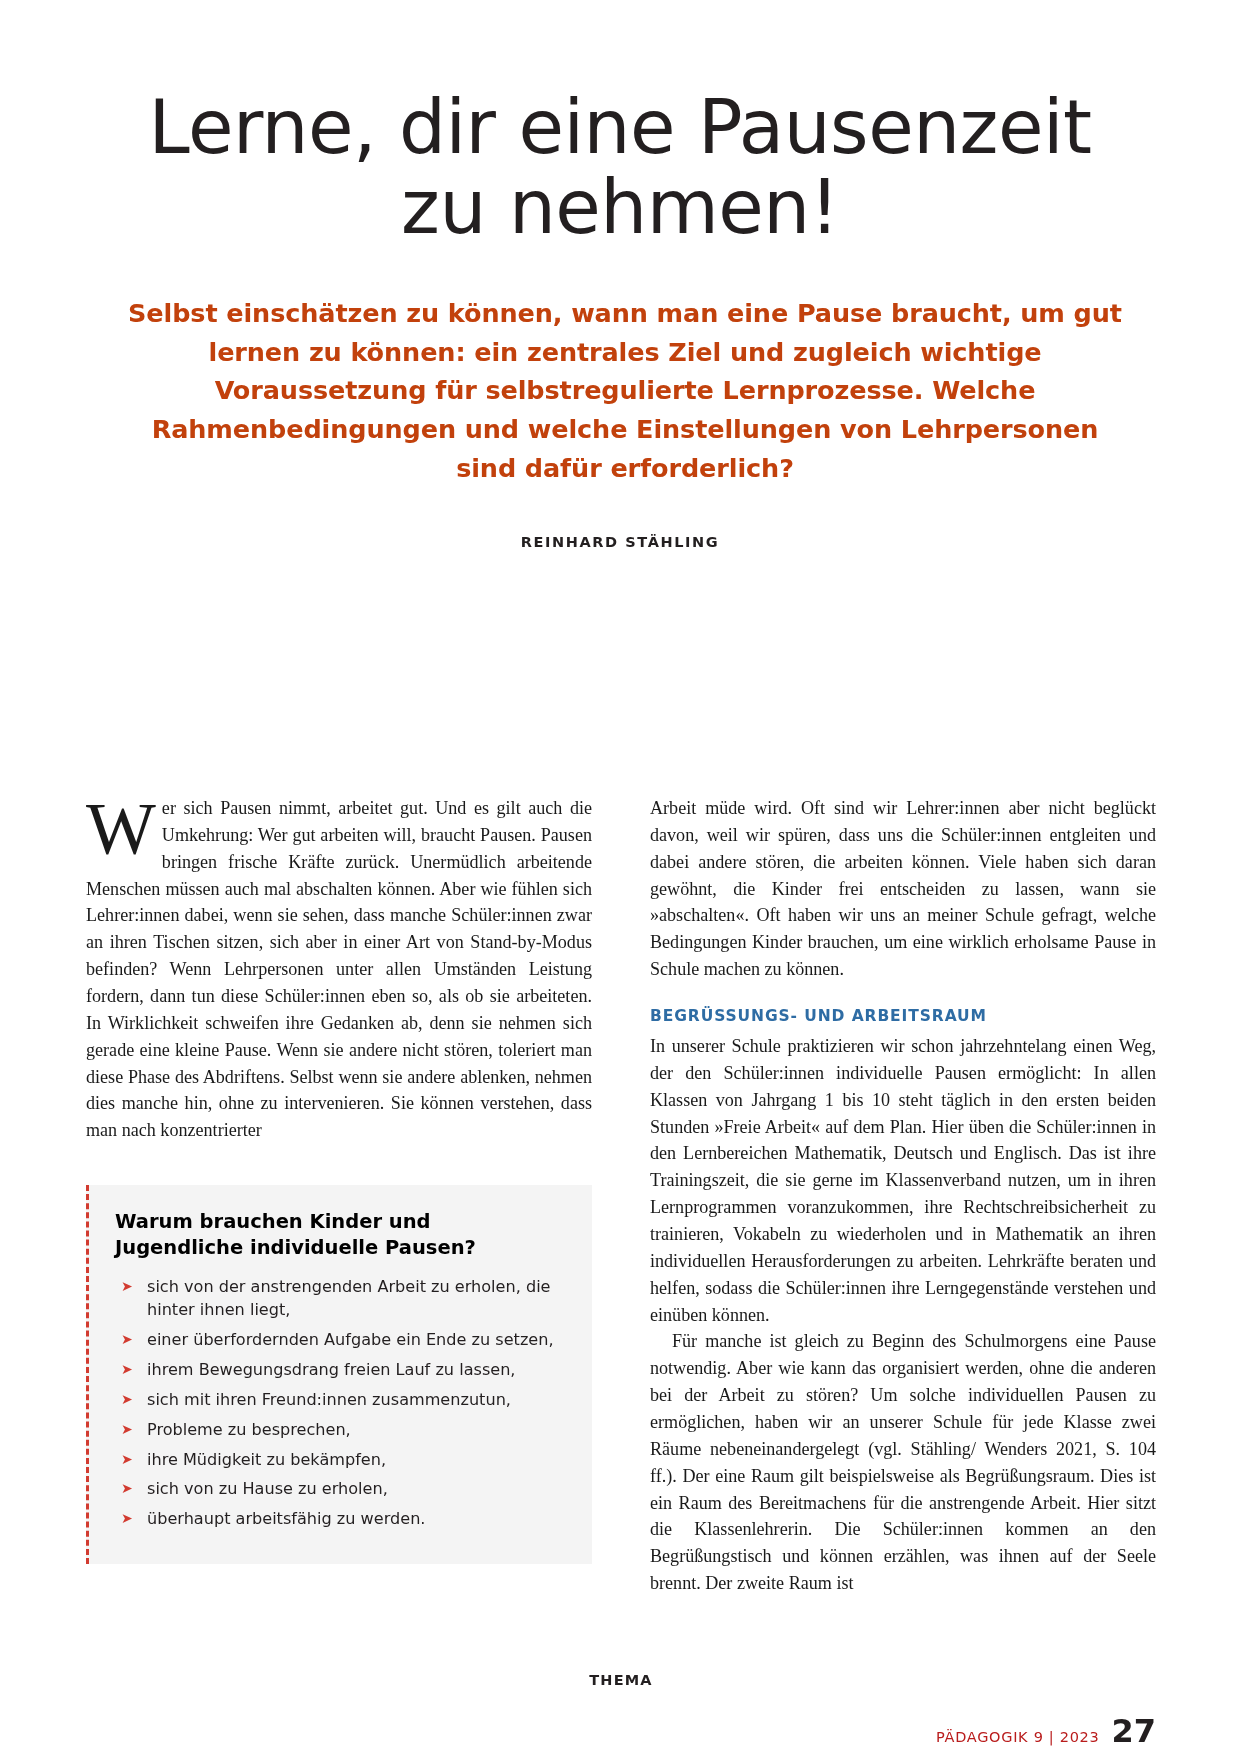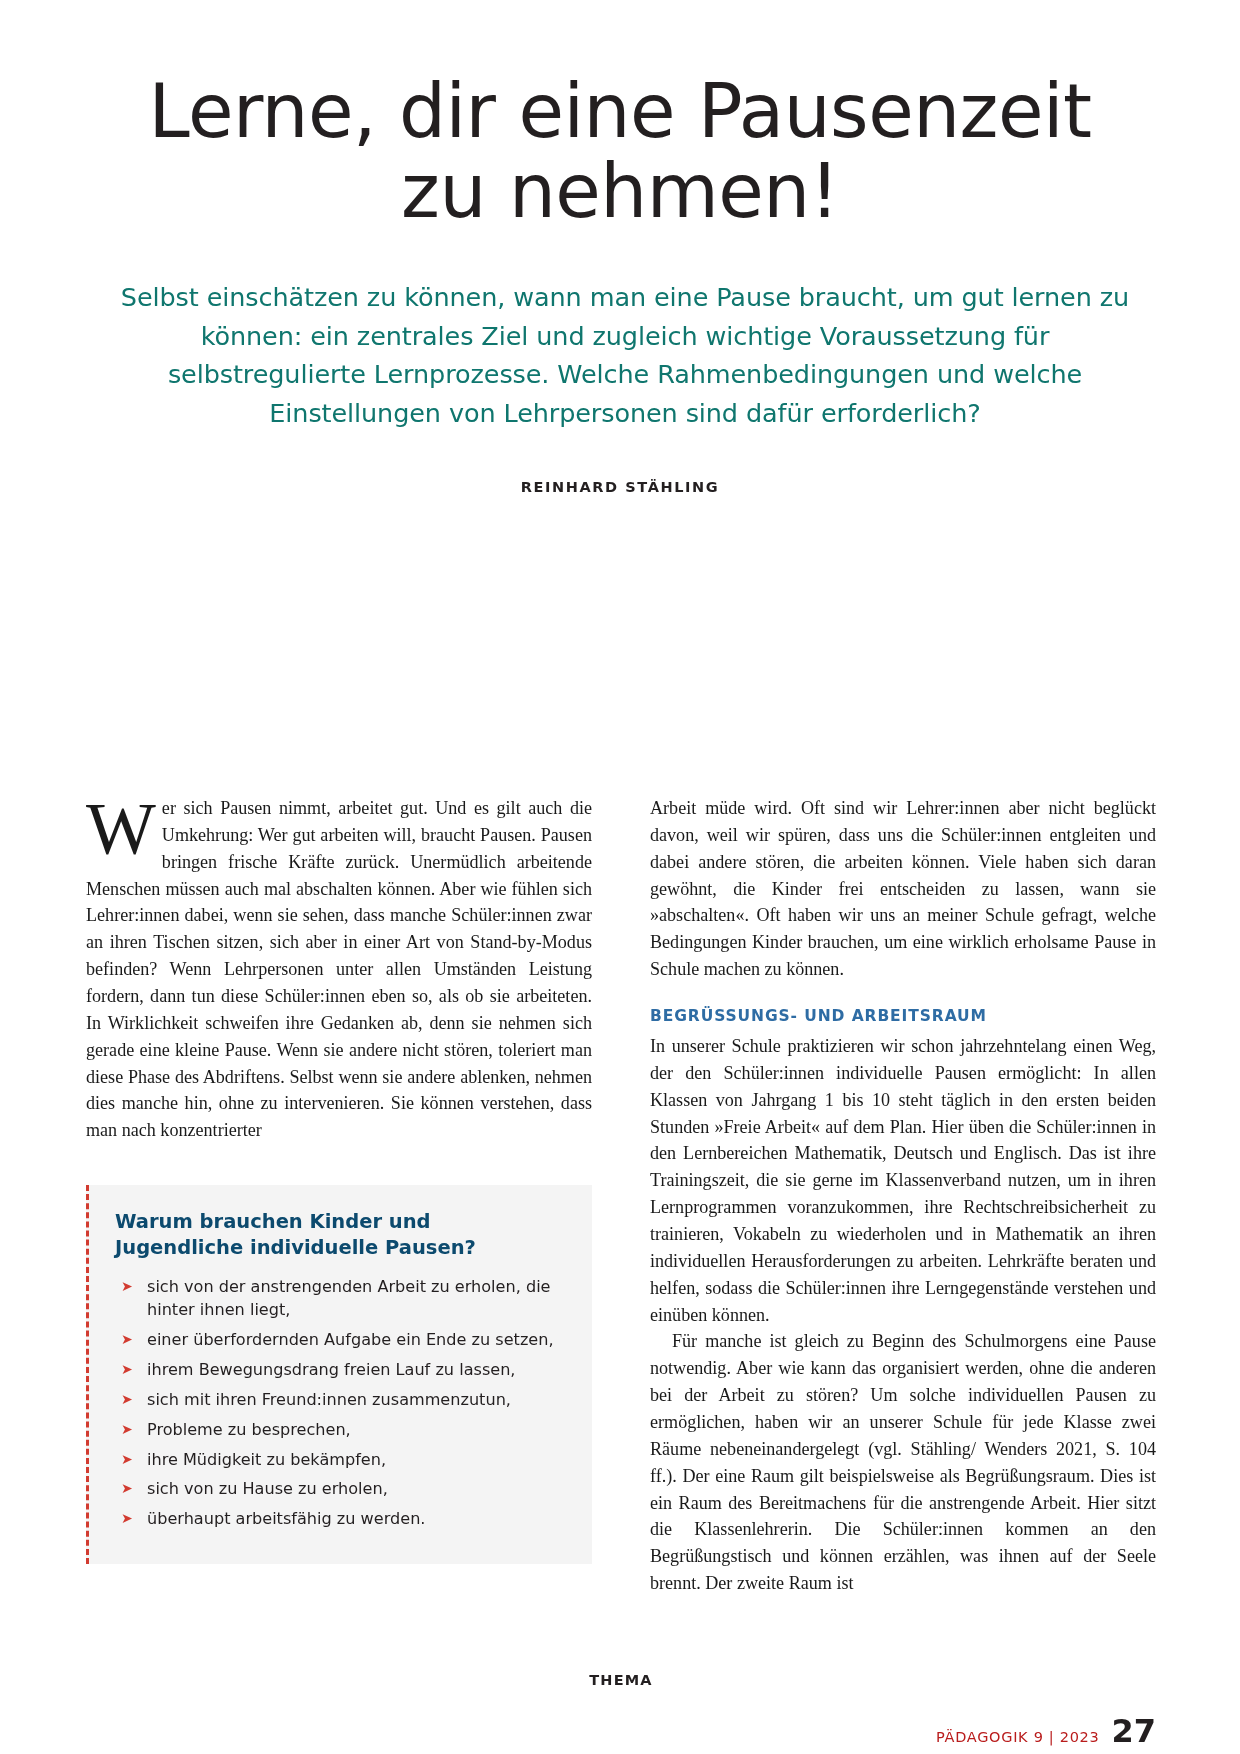--- a/index.html
+++ b/index.html
@@ -19,42 +19,42 @@
     position: absolute;
     left: 0; top: 0;
     width: 1240px;
     height: 1754px;
     box-sizing: border-box;
     padding: 0;
   }
 
   
   .title-block {
-    margin: 0 auto;
+    margin: 16px auto;
     padding-top: 72px;
     width: 1000px;
   }
   .title {
     font-family: "DejaVu Sans", sans-serif;
     font-weight: 400;
     font-size: 74px;
     line-height: 1.08;
     text-align: center;
     color: #231f20;
     letter-spacing: -0.5px;
   }
   .subtitle {
     margin: 46px auto 0 auto;
     width: 1010px;
     font-family: "DejaVu Sans", sans-serif;
-    font-weight: normal;
+    font-weight: bold;
     font-size: 25.5px;
     line-height: 1.52;
     text-align: center;
-    color: #0f766e;
+    color: #c2410c;
     letter-spacing: -0.1px;
   }
   .author {
     margin-top: 46px;
     text-align: center;
     font-family: "DejaVu Sans", sans-serif;
     font-weight: bold;
     font-size: 14.5px;
     letter-spacing: 1.6px;
     color: #231f20;
@@ -115,21 +115,21 @@
     background: #f4f4f4;
     border-left: 3px dashed #d23b30;
     padding: 24px 26px 26px 26px;
   }
   .callout h3 {
     margin: 0 8px 16px 0;
     font-family: "DejaVu Sans", sans-serif;
     font-weight: bold;
     font-size: 19.5px;
     line-height: 1.32;
-    color: #0c4a6e;
+    color: #000000;
   }
   .callout p {
     margin: 0 0 10px 0;
     font-family: "DejaVu Sans", sans-serif;
     font-size: 16.1px;
     line-height: 1.5;
     color: #231f20;
   }
   .callout ul {
     list-style: none;

